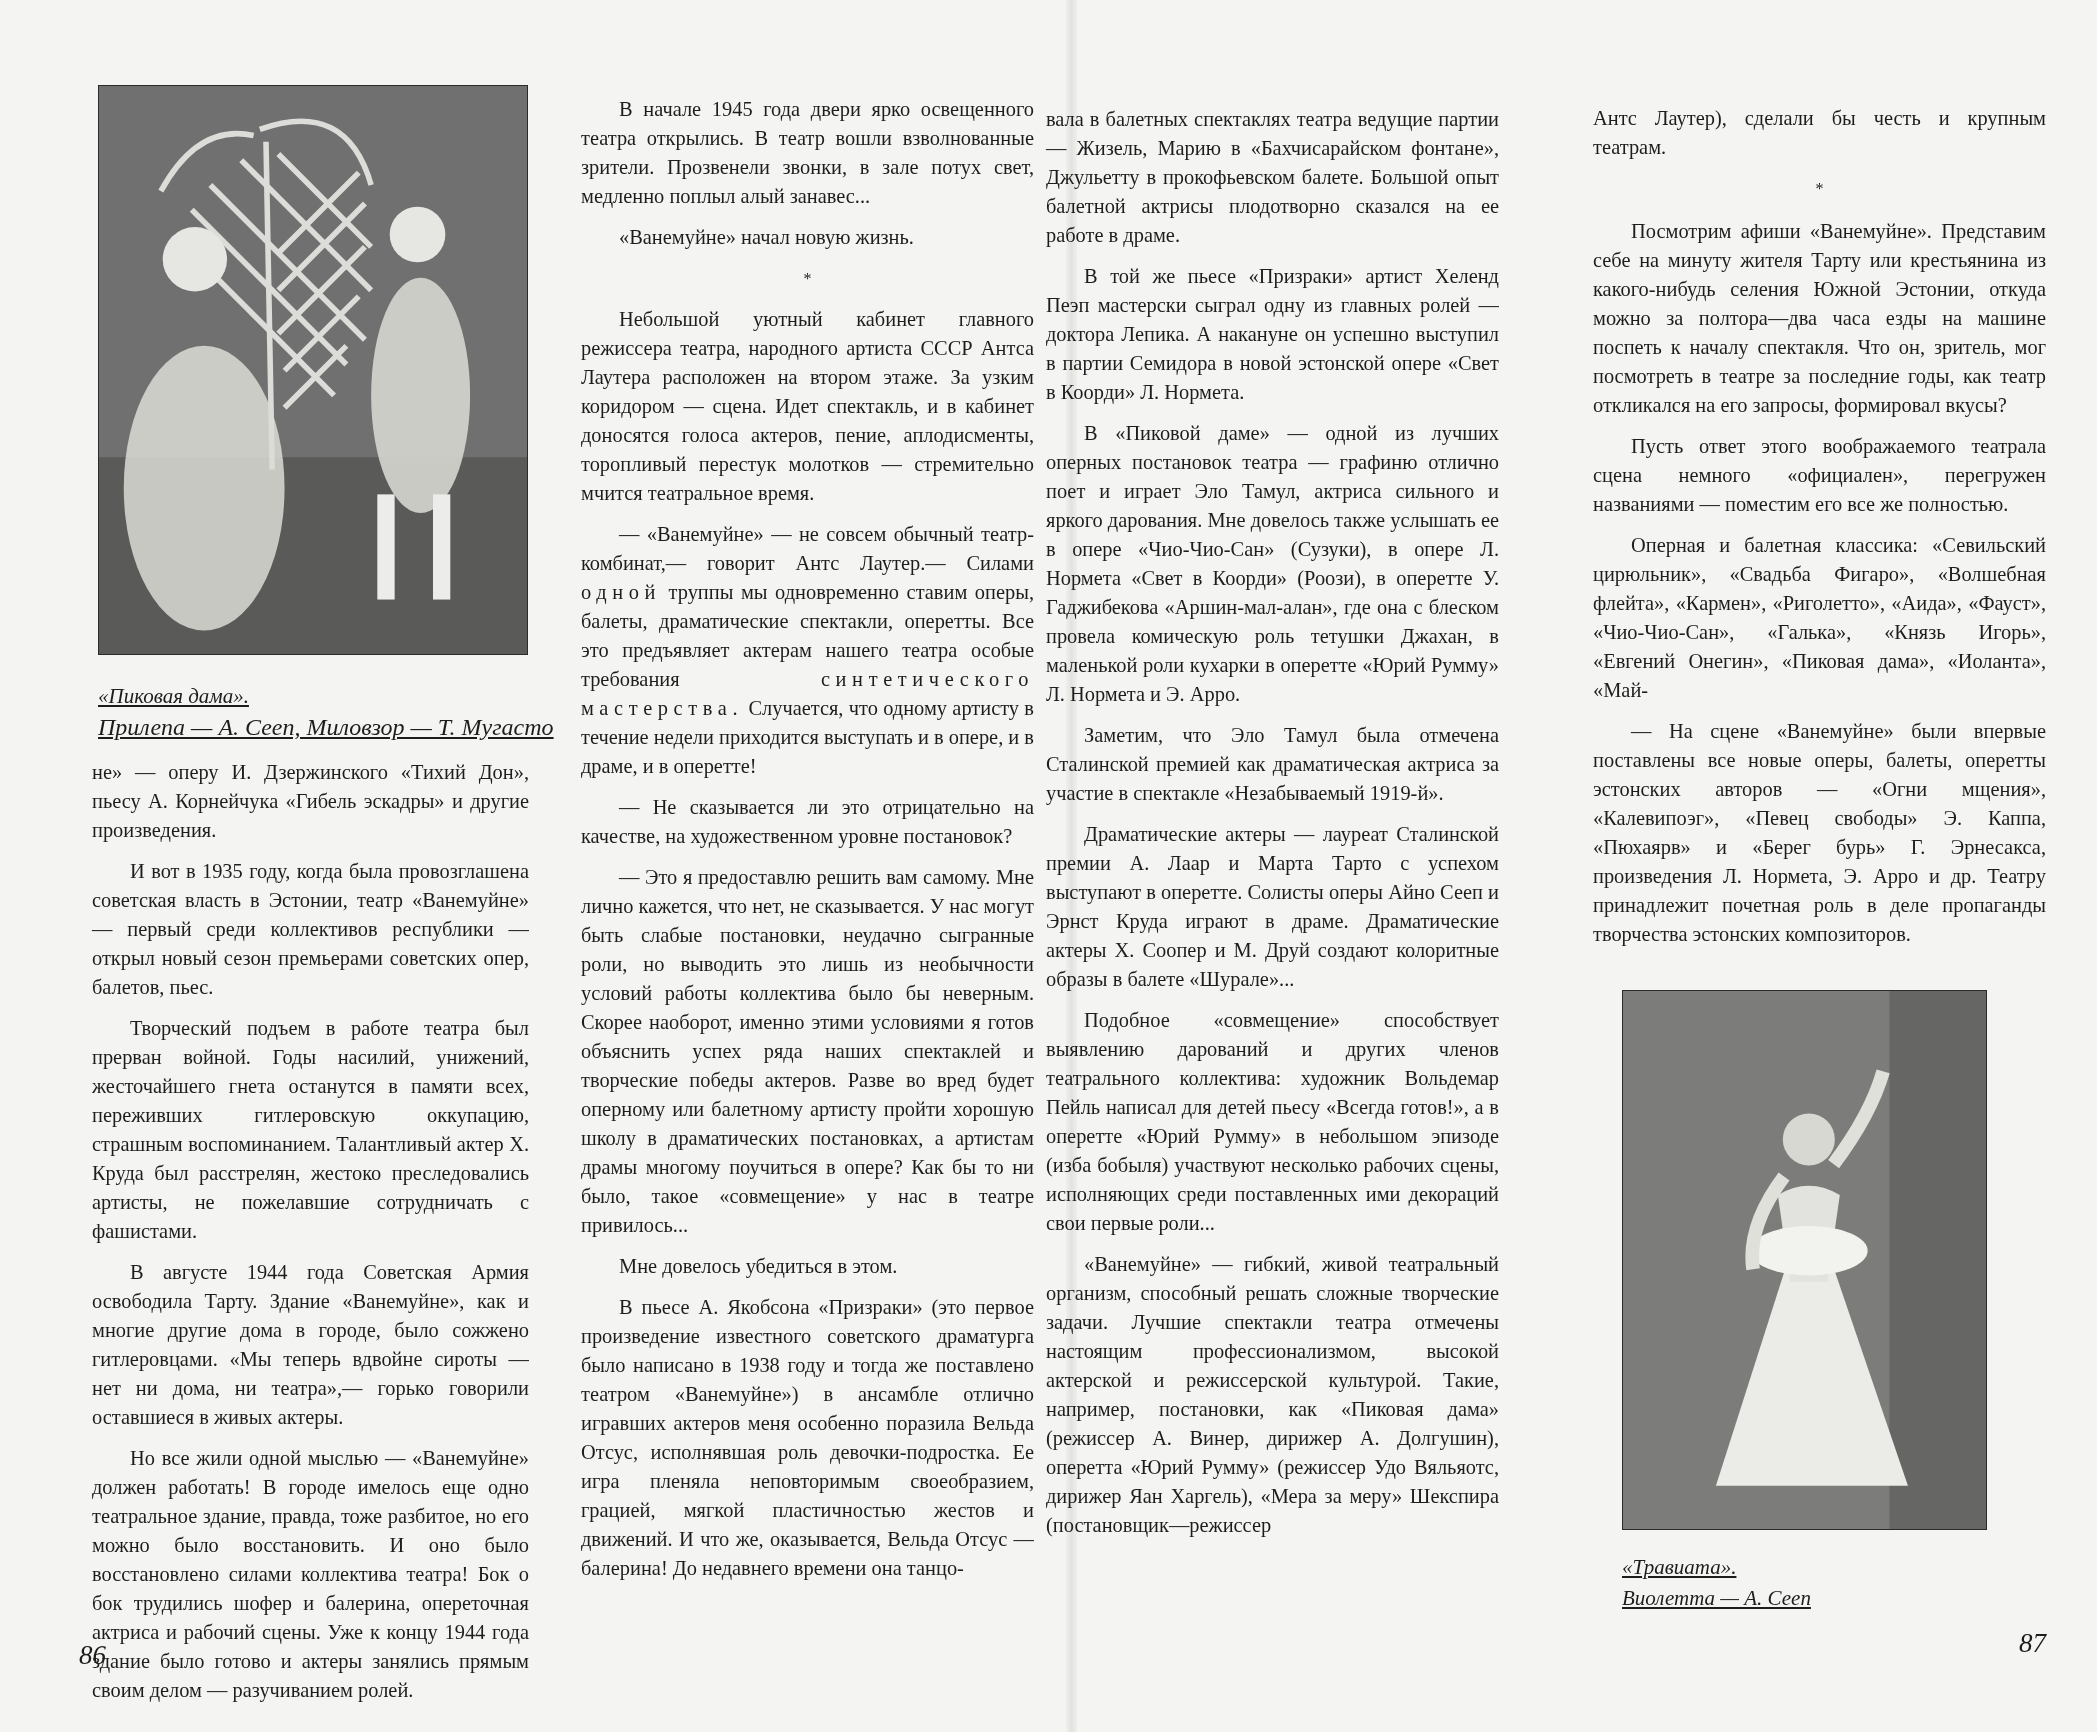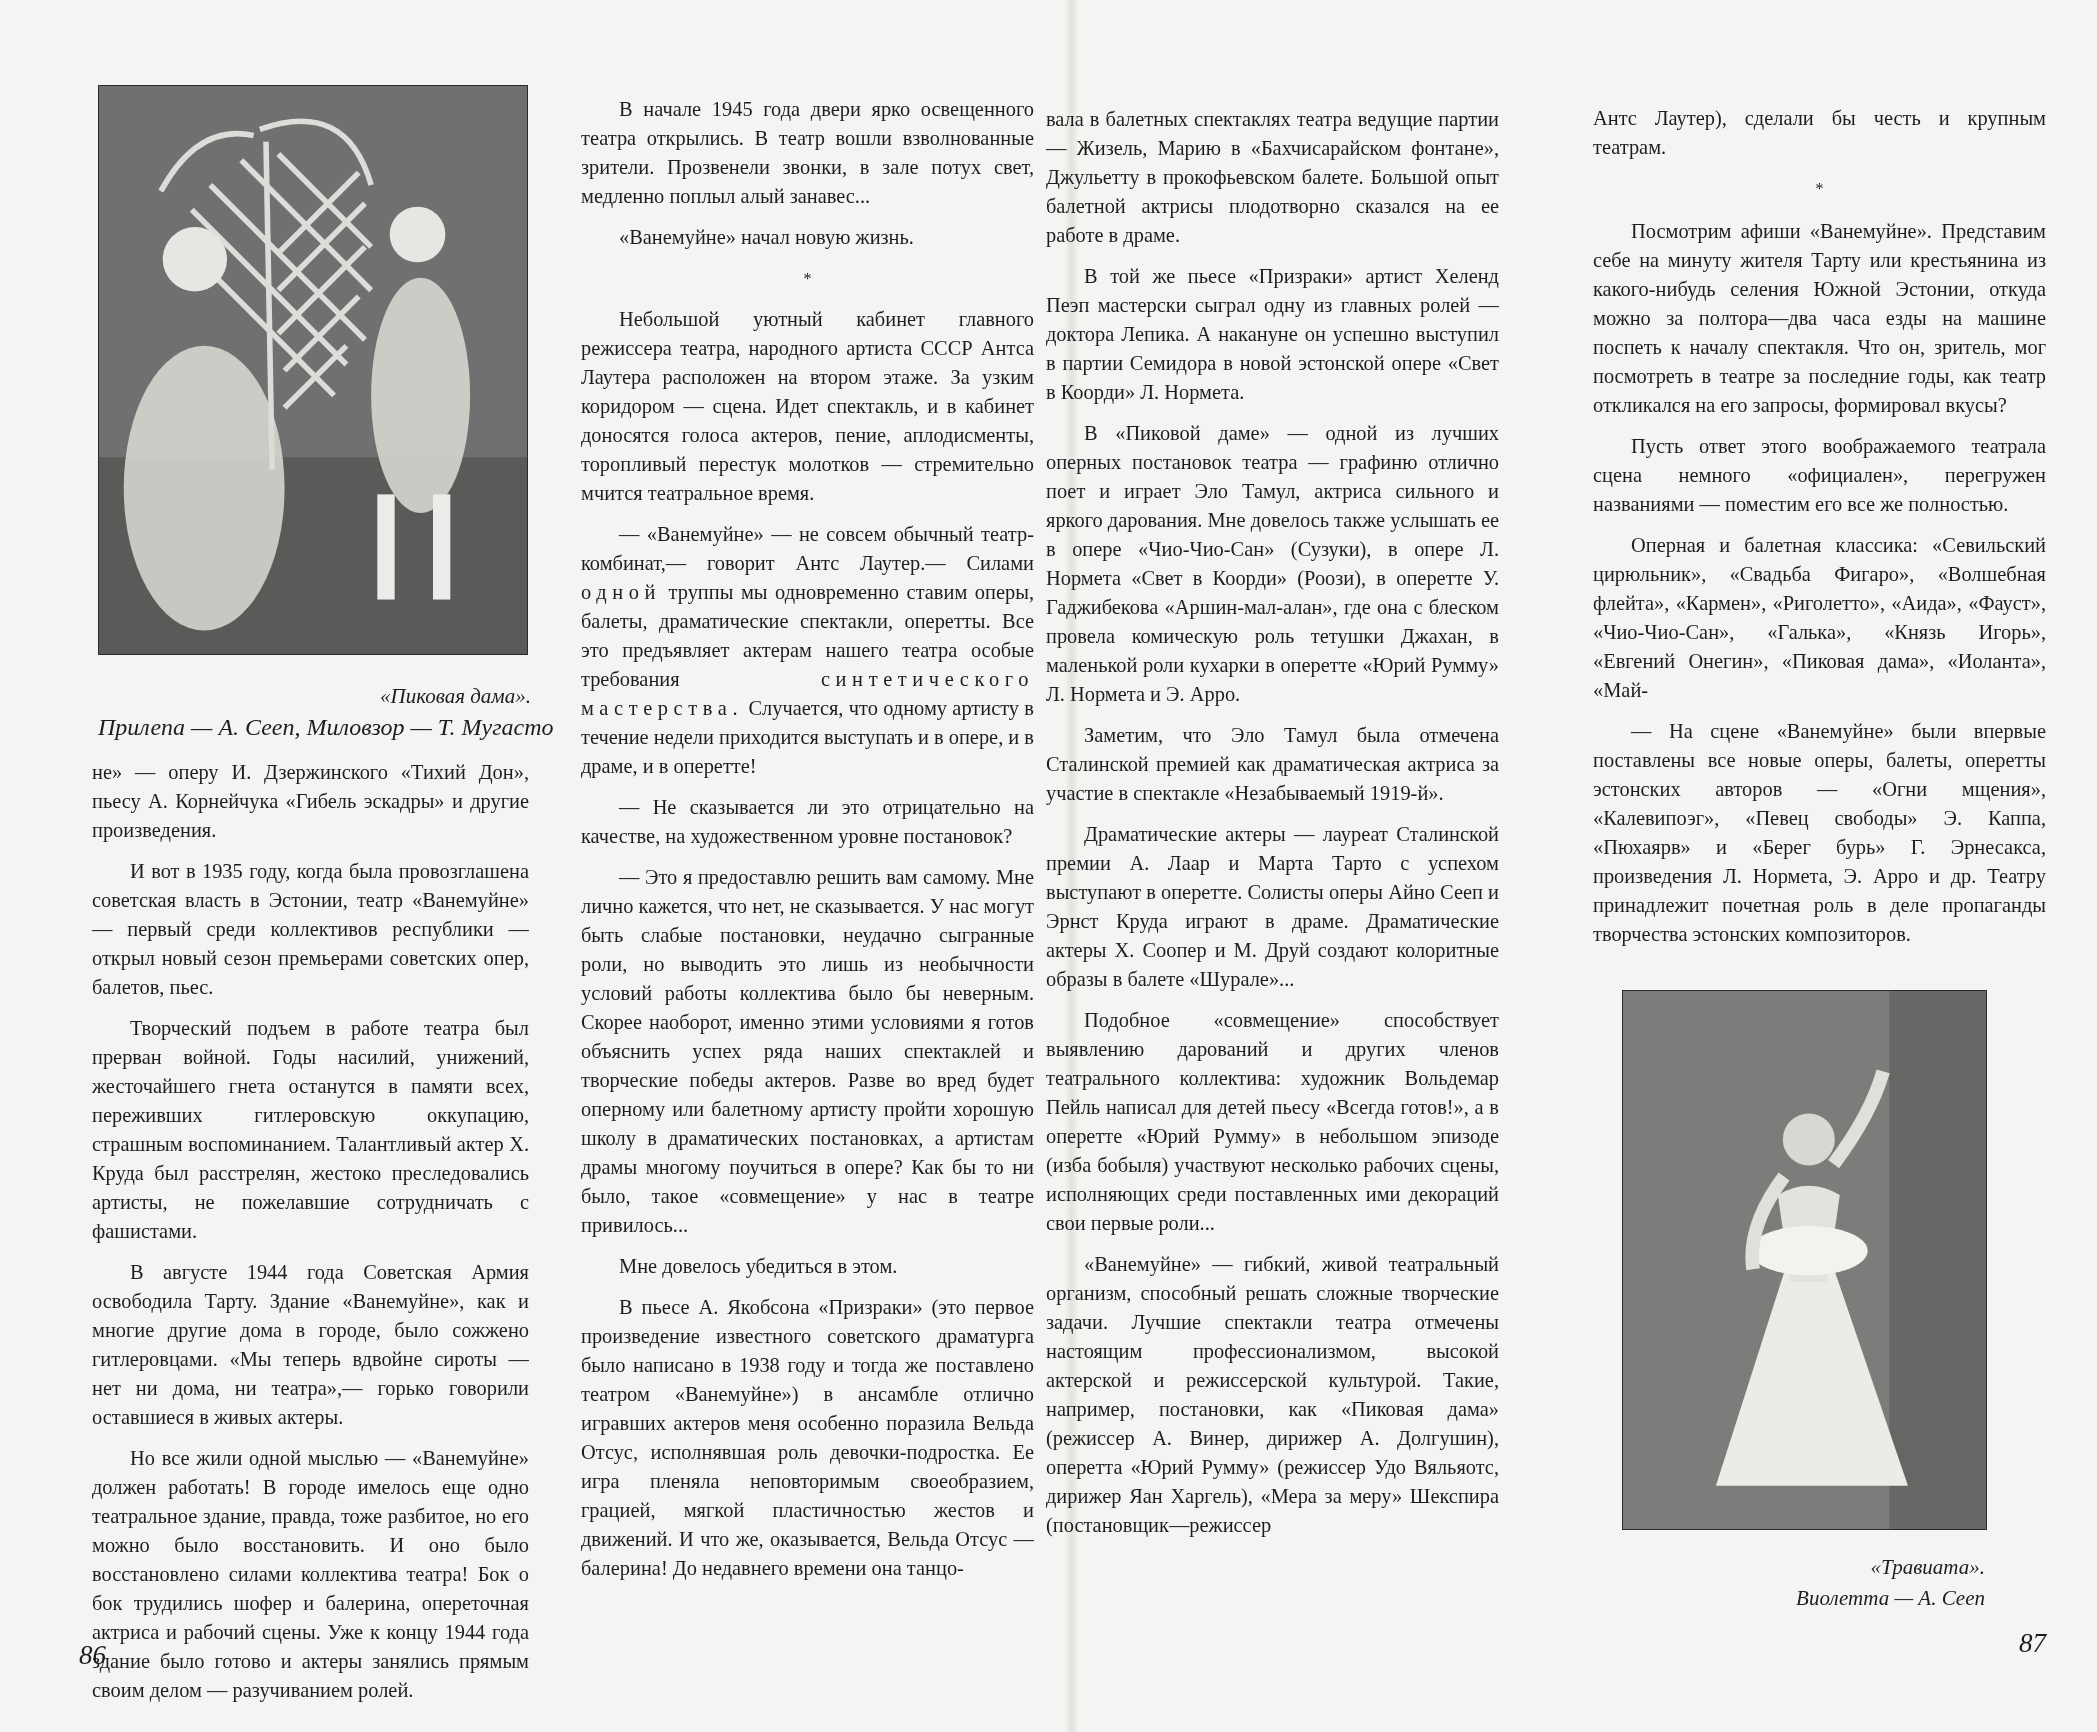--- a/index.html
+++ b/index.html
@@ -10,21 +10,21 @@
   .spread-gutter { position: absolute; left: 1066px; top: 0; width: 11px; height: 1733px;
     background: linear-gradient(to right, #efefec, #e2e2de 50%, #efefec); }
   .col { position: absolute; font-size: 20.4px; line-height: 29px; text-align: justify; hyphens: manual; }
   .col p { margin: 12px; text-indent: 38px; }
   .col p.noindent { text-indent: 0; }
   .col p.gap { margin-top: 7.4px; }
   .star { text-align: center; font-size: 16px; margin: 21px 0 22px 0; text-indent: 0 !important; }
   .spaced { letter-spacing: 5.6px; }
   .photo { position: absolute; background: #6e6e6b; border: 1.9px solid #2b2b2b; overflow: hidden; }
   .photo svg { width: 100%; height: 100%; display: block; }
-  .caption { position: absolute; font-style: italic; font-size: 21px; line-height: 31px; text-align: right; }
+  .caption { position: absolute; font-style: italic; font-size: 21px; line-height: 31px; text-align: left; text-decoration: underline; }
   .folio { position: absolute; font-style: italic; font-size: 27px; }
 </style>
 </head>
 <body>
 
 <div class="spread-gutter"></div>
 
 <div class="photo" style="left:98px; top:85px; width:428px; height:568px;">
   <svg viewBox="0 0 692 918" preserveAspectRatio="none">
     <rect width="692" height="918" fill="#707070"></rect>

